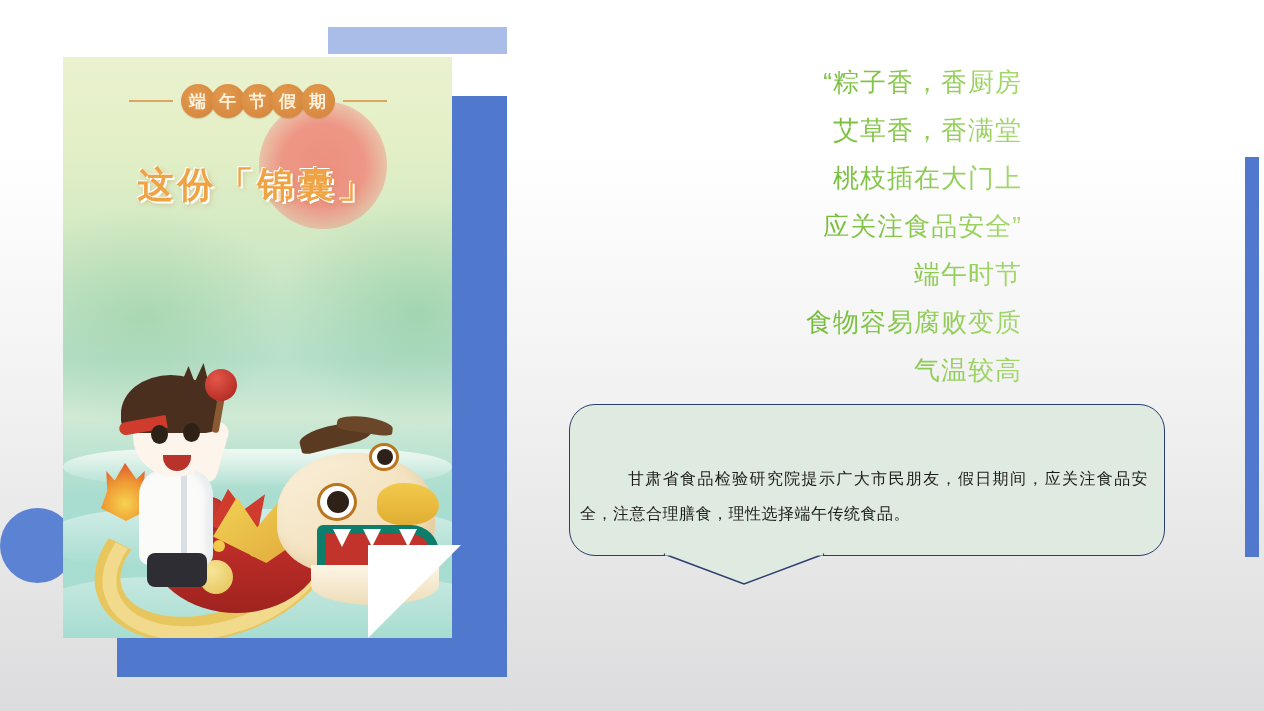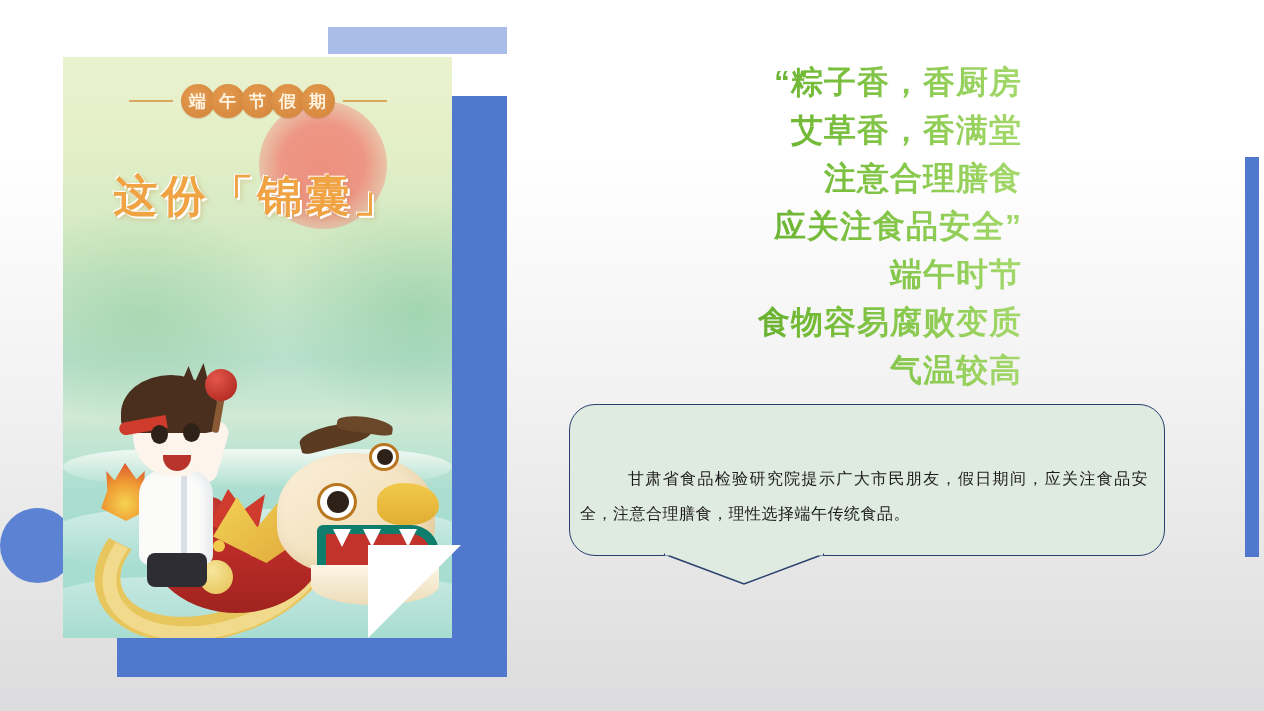--- a/index.html
+++ b/index.html
@@ -117,21 +117,21 @@
     width: 389px; text-align: center;
     font-family: "Liberation Serif", "DejaVu Serif", serif;
     font-weight: bold;
     letter-spacing: 4px;
     color: #f0a343;
     text-shadow:
       2px 2px 0 #ffffff,
       -1px -1px 0 #ffffff,
       3px 3px 5px rgba(190,120,40,.35);
   }
-  #poster-headline-1 { top: 110px; font-size: 44px; }
+  #poster-headline-1 { top: 104px; font-size: 36px; }
   #poster-headline-2 { top: 196px; font-size: 46px; color: #ef8f3c; }
 
   
   #illustration {
     position: absolute;
     left: 18px; top: 300px; width: 360px; height: 290px;
   }
   .ill { position: absolute; }
 
   
@@ -314,22 +314,22 @@
     background: #2d2d33; border-radius: 8px;
   }
 
   
   #poem {
     position: absolute;
     left: 700px; top: 58px; width: 322px;
     text-align: right;
   }
   .poem-line {
-    font-size: 32px;
-    font-weight: bold;
+    font-size: 26px;
+    font-weight: normal;
     line-height: 48px;
     letter-spacing: 1px;
     background: linear-gradient(to right, #5fa72a 0%, #74bb38 35%, #8dcb52 70%, #a4d86b 100%);
     -webkit-background-clip: text;
     background-clip: text;
     color: transparent;
     -webkit-text-fill-color: transparent;
     white-space: nowrap;
   }
 
@@ -436,21 +436,21 @@
       <div class="ill" id="boy-candy-stick"></div>
       <div class="ill" id="boy-candy-ball"></div>
     </div>
   </div>
 
   <div class="deco" id="deco-white-triangle"></div>
 
   <div id="poem">
     <div class="poem-line">“粽子香，香厨房</div>
     <div class="poem-line">艾草香，香满堂</div>
-    <div class="poem-line">注意合理膳食</div>
+    <div class="poem-line">桃枝插在大门上</div>
     <div class="poem-line">应关注食品安全”</div>
     <div class="poem-line">端午时节</div>
     <div class="poem-line">食物容易腐败变质</div>
     <div class="poem-line">气温较高</div>
   </div>
 
   <div id="callout">
     <div id="callout-text">甘肃省食品检验研究院提示广大市民朋友，假日期间，应关注食品安全，注意合理膳食，理性选择端午传统食品。</div>
   </div>
   <svg id="callout-tail" viewBox="0 0 160 34" xmlns="http://www.w3.org/2000/svg">

